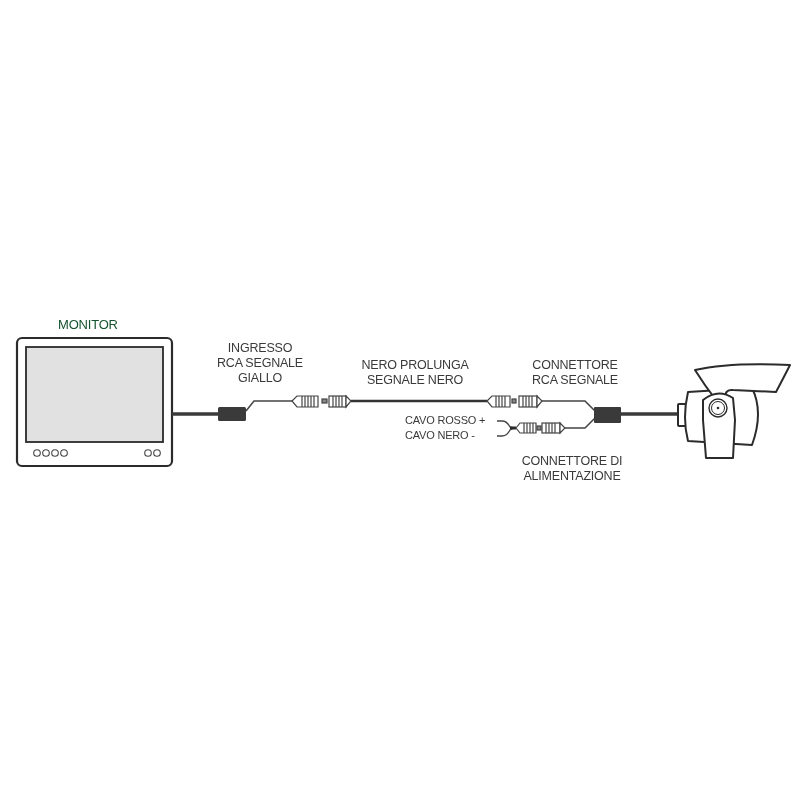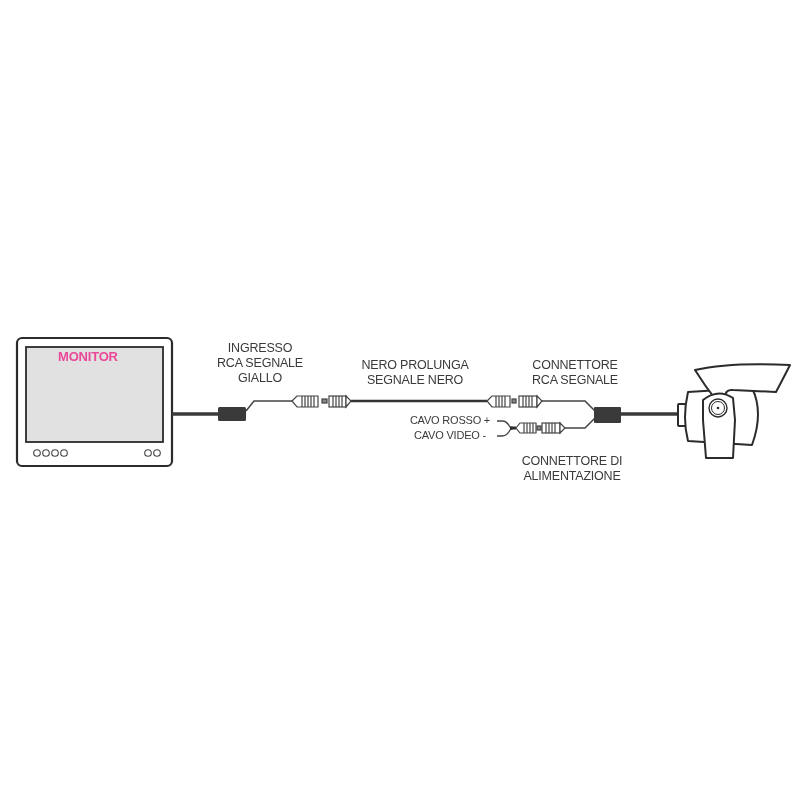--- a/index.html
+++ b/index.html
@@ -1,20 +1,20 @@
 <!DOCTYPE html>
 <html><head>
   <meta charset="utf-8">
   <style>
     html, body { margin: 0; padding: 0; background: #ffffff; }
     body { width: 800px; height: 800px; position: relative; overflow: hidden; font-family: "Liberation Sans", sans-serif; }
     #canvas { position: absolute; left: 0; top: 0; width: 800px; height: 800px; }
     .lbl { position: absolute; color: #3a3a3a; font-family: "Liberation Sans", sans-serif; font-size: 12.5px; line-height: 15px; text-align: center; white-space: nowrap; letter-spacing: -0.2px; }
-    .lbl.bold { font-weight: bold; font-size: 13px; color: #ec4899; margin-top: 32px; }
-    .lbl.small { font-size: 11px; line-height: 13px; text-align: center; }
+    .lbl.bold { font-weight: normal; font-size: 13px; color: #14532d; }
+    .lbl.small { font-size: 11px; line-height: 13px; text-align: left; }
     .lbl .line { display: block; }
   </style>
 </head>
 <body>
 
 <svg id="canvas" viewBox="0 0 800 800" xmlns="http://www.w3.org/2000/svg">
 
   <g>
     <rect x="17" y="338" width="155" height="128" rx="5" ry="5" fill="#ffffff" stroke="#2b2b2b" stroke-width="2.2"></rect>
     <rect x="26" y="347" width="137" height="95" fill="#e1e1e1" stroke="#2b2b2b" stroke-width="1.8"></rect>
@@ -124,18 +124,18 @@
   <span class="line">NERO PROLUNGA</span>
   <span class="line">SEGNALE NERO</span>
 </div>
 
 <div class="lbl" style="left:521px; top:358px; width:108px;">
   <span class="line">CONNETTORE</span>
   <span class="line">RCA SEGNALE</span>
 </div>
 
 <div class="lbl small" style="left:405px; top:414px; width:90px;">CAVO ROSSO +</div>
-<div class="lbl small" style="left:405px; top:429px; width:90px;">CAVO VIDEO -</div>
+<div class="lbl small" style="left:405px; top:429px; width:90px;">CAVO NERO -</div>
 
 <div class="lbl" style="left:516px; top:454px; width:112px;">
   <span class="line">CONNETTORE DI</span>
   <span class="line">ALIMENTAZIONE</span>
 </div>
 
 </body></html>

